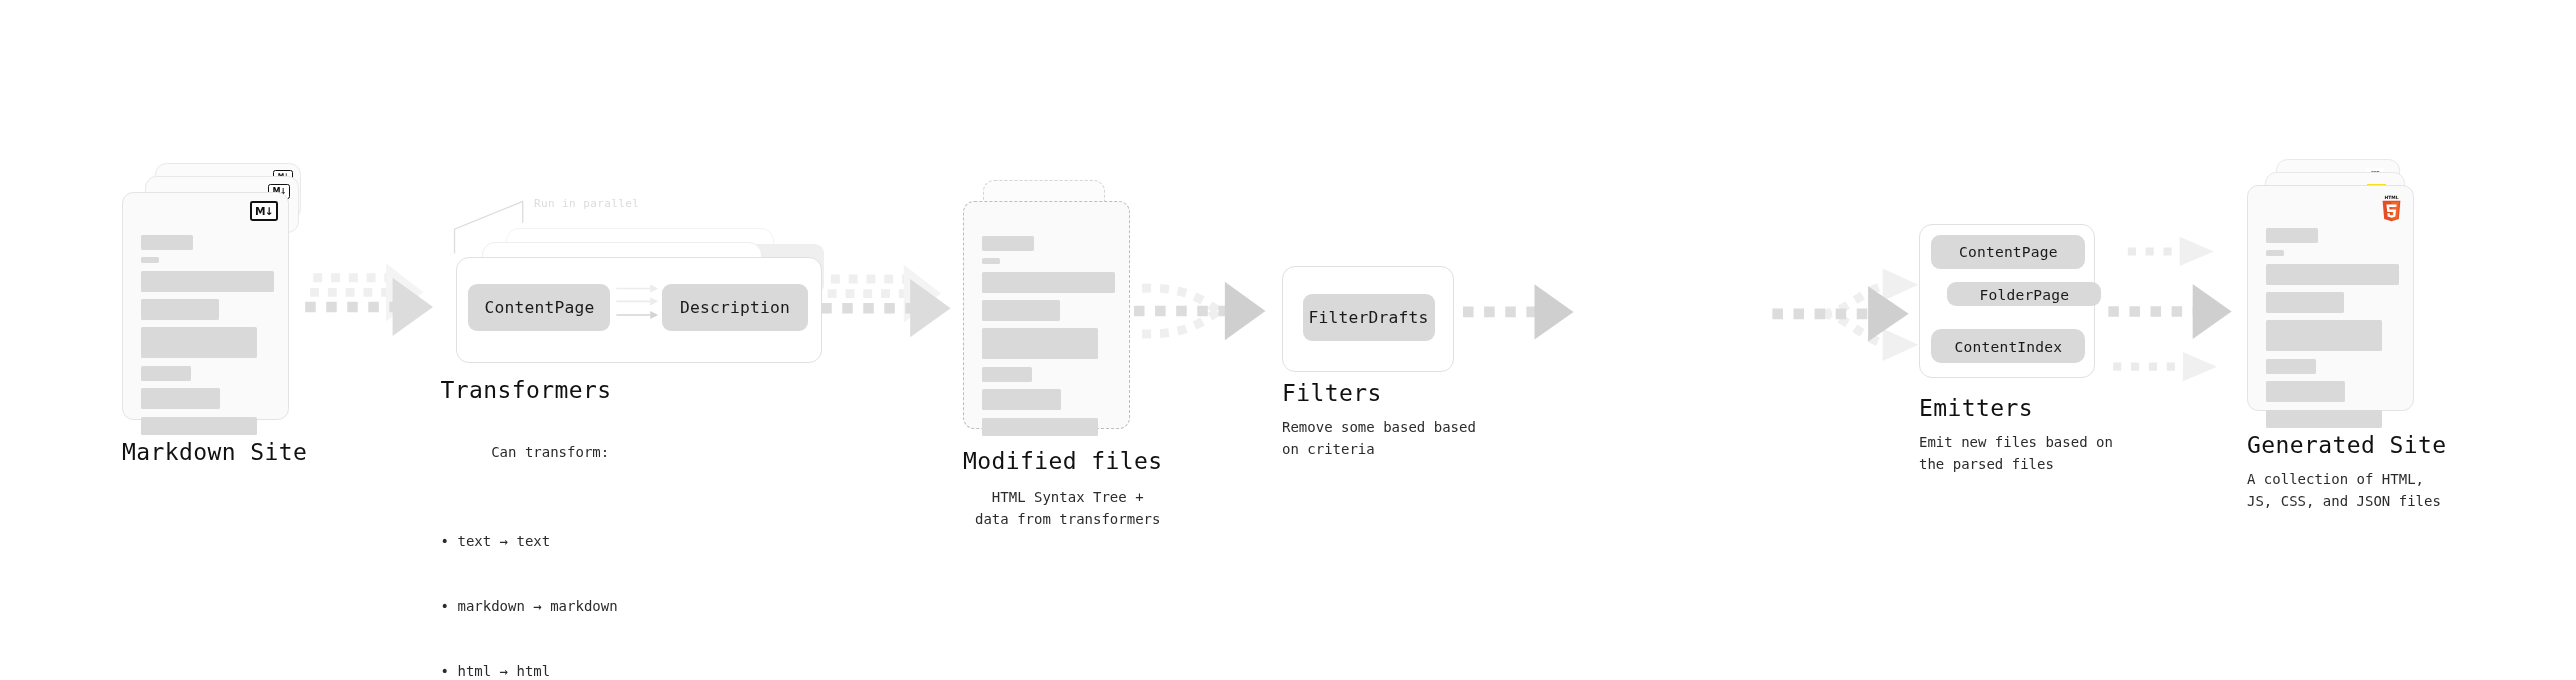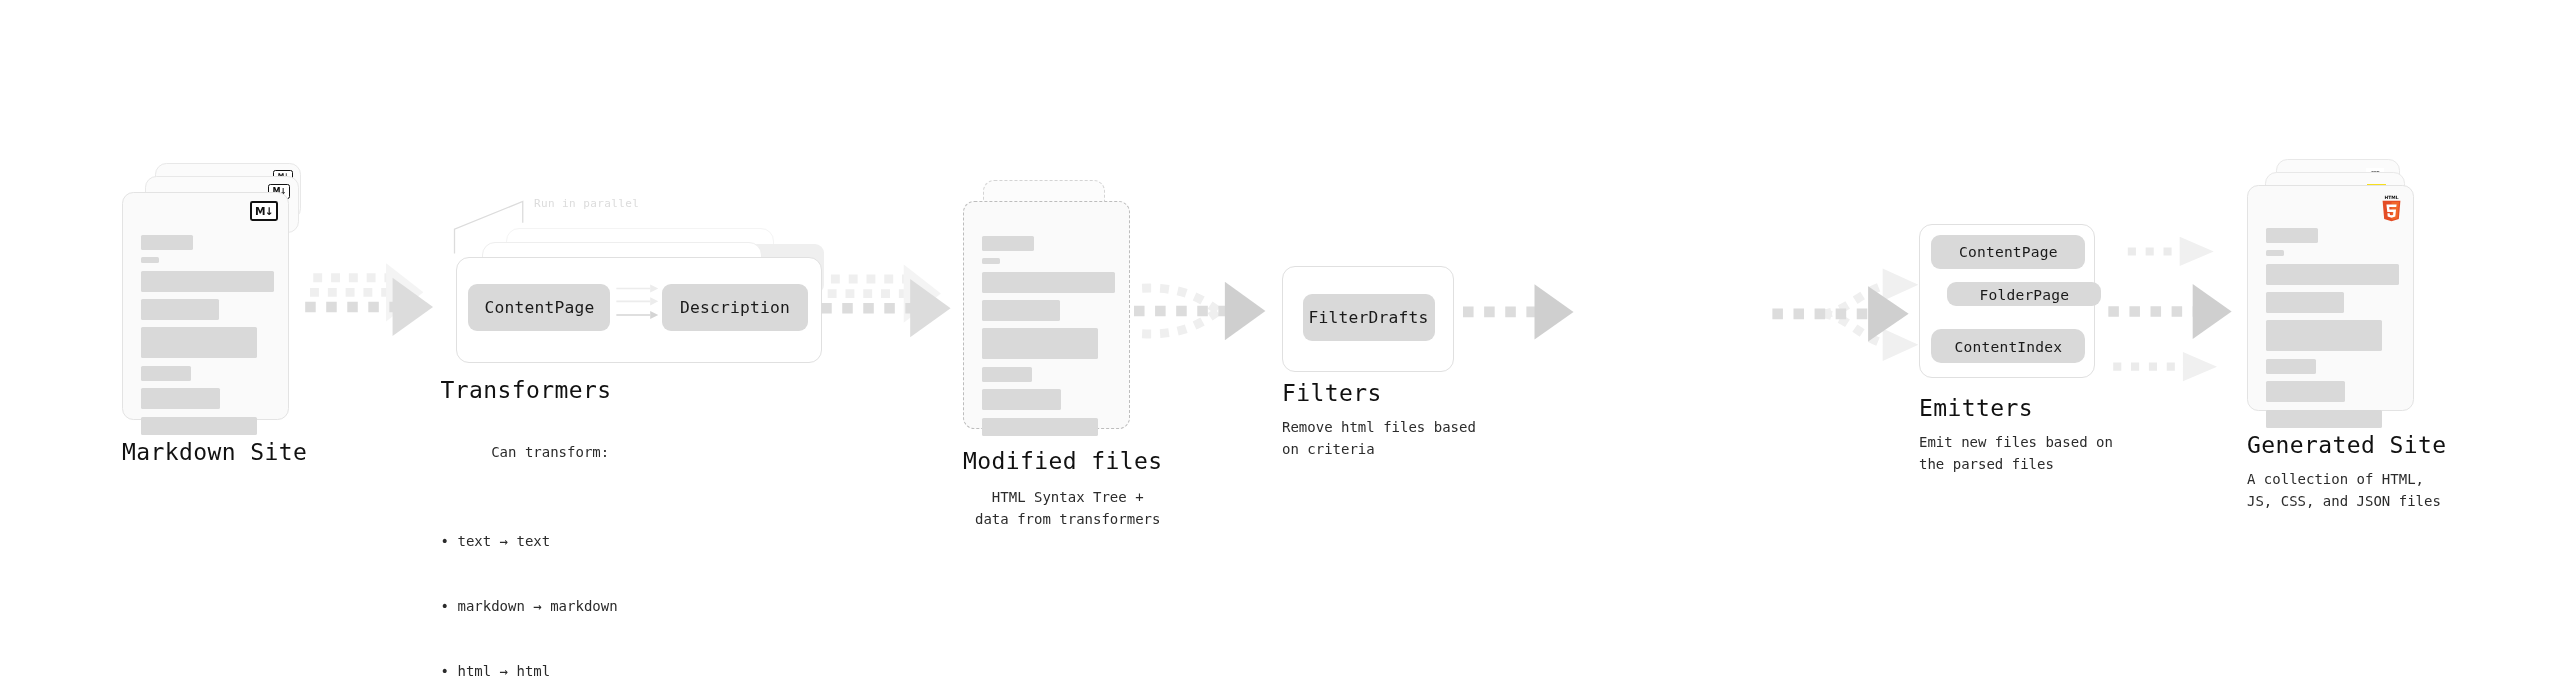--- a/index.html
+++ b/index.html
@@ -201,21 +201,21 @@
     </g>
     <line x1="0" y1="60" x2="116" y2="60" stroke="#dcdcdc" stroke-width="13" stroke-dasharray="13 13"></line>
     <polygon points="112,24 162,60 112,96" fill="#cfcfcf"></polygon>
   </svg>
 
   <div class="col" style="left:1282px;top:258px;">
     <div class="groupbox" style="left:0px;top:8px;width:172px;height:106px;">
       <div class="chip" style="left:19.5px;top:27px;width:132px;height:47px;">FilterDrafts</div>
     </div>
     <div class="title" style="left:0px;top:122px;">Filters</div>
-    <div class="sub" style="left:0px;top:159px;">Remove html files based
+    <div class="sub" style="left:0px;top:159px;">Remove some based based
 on criteria</div>
   </div>
 
   <svg style="position:absolute;left:1463px;top:281px;" width="130" height="65" viewBox="0 0 160 80">
     <line x1="0" y1="38" x2="92" y2="38" stroke="#dcdcdc" stroke-width="13" stroke-dasharray="13 13"></line>
     <polygon points="88,4 136,38 88,72" fill="#cfcfcf"></polygon>
   </svg>
 
 
   <svg style="position:absolute;left:1772px;top:236px;" width="163" height="146" viewBox="0 0 200 180">

